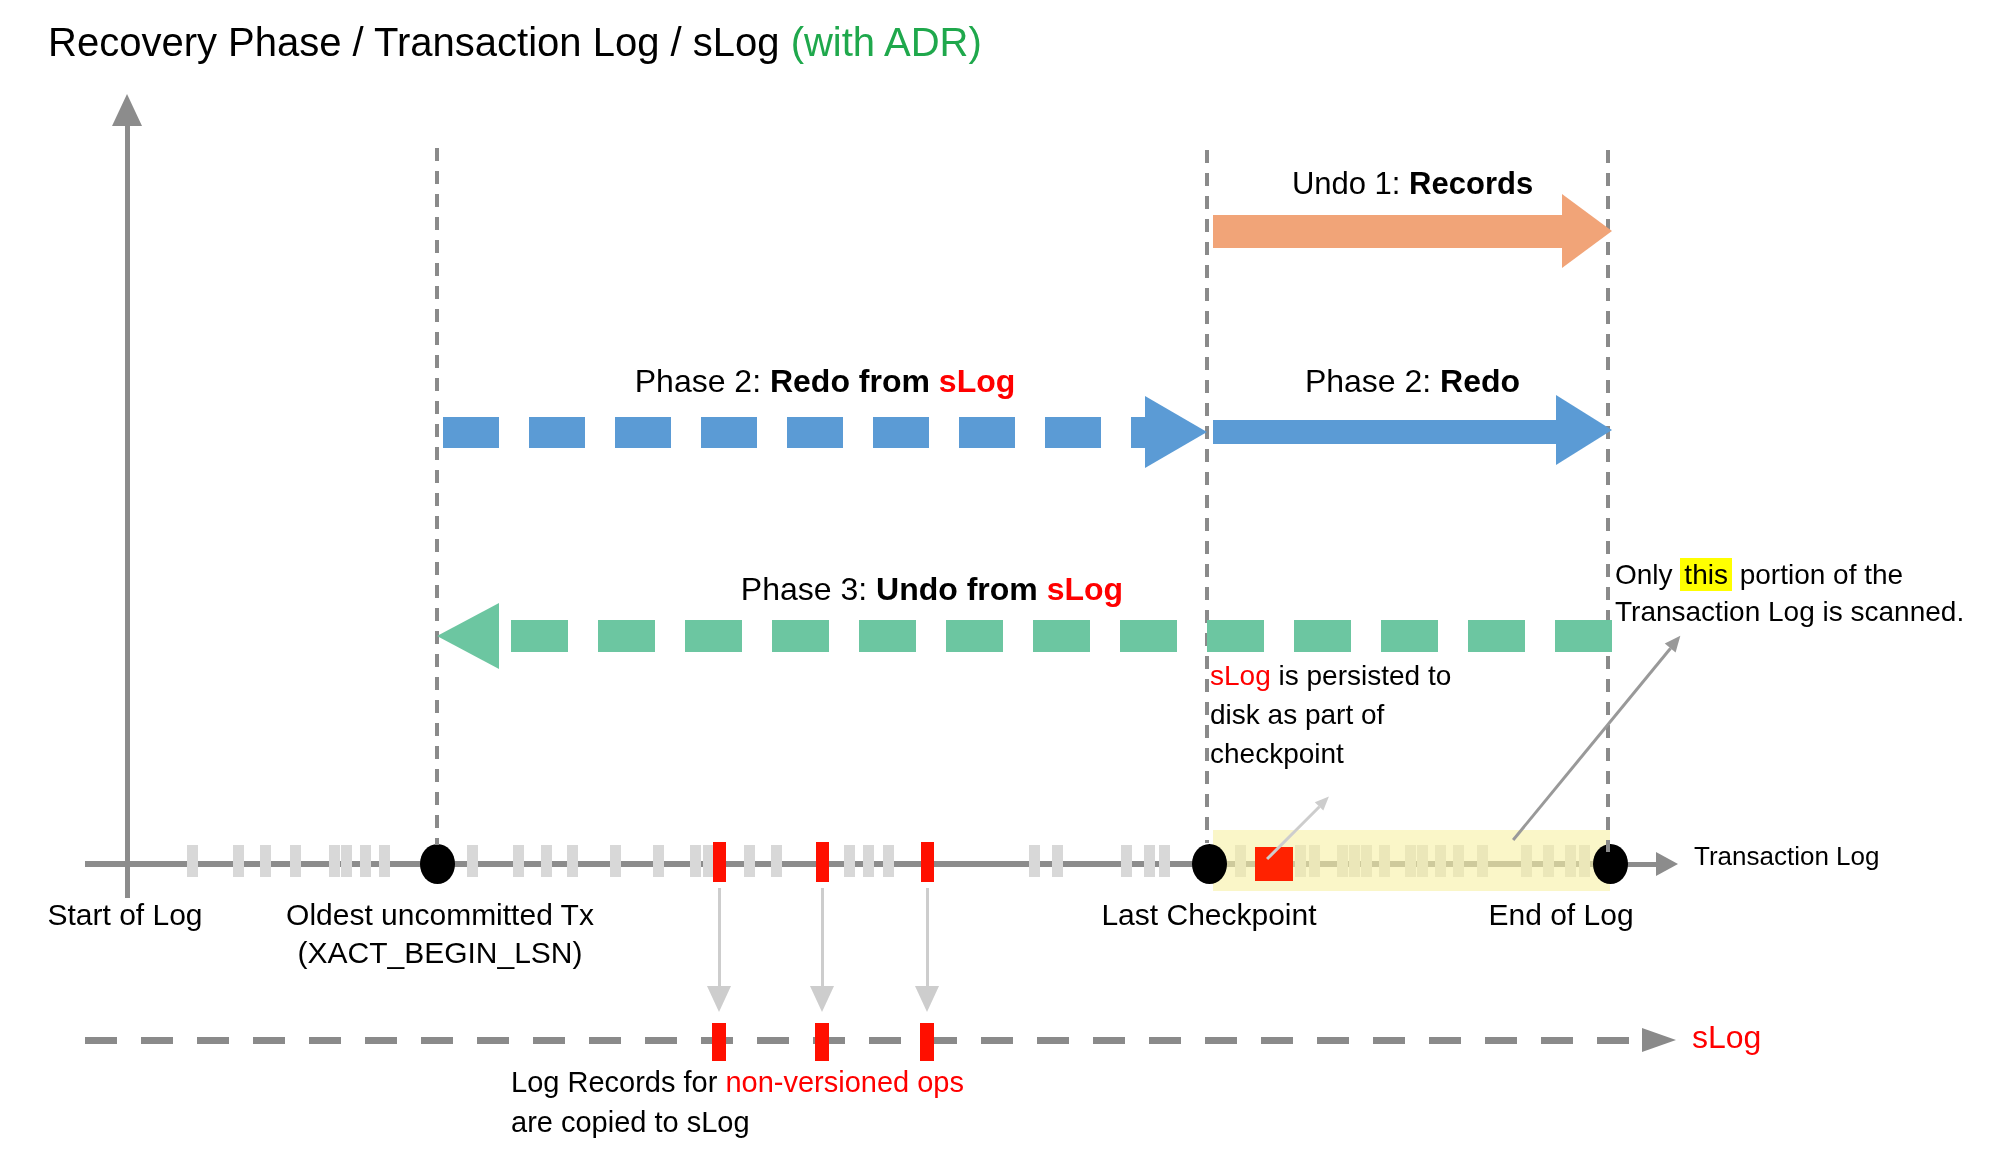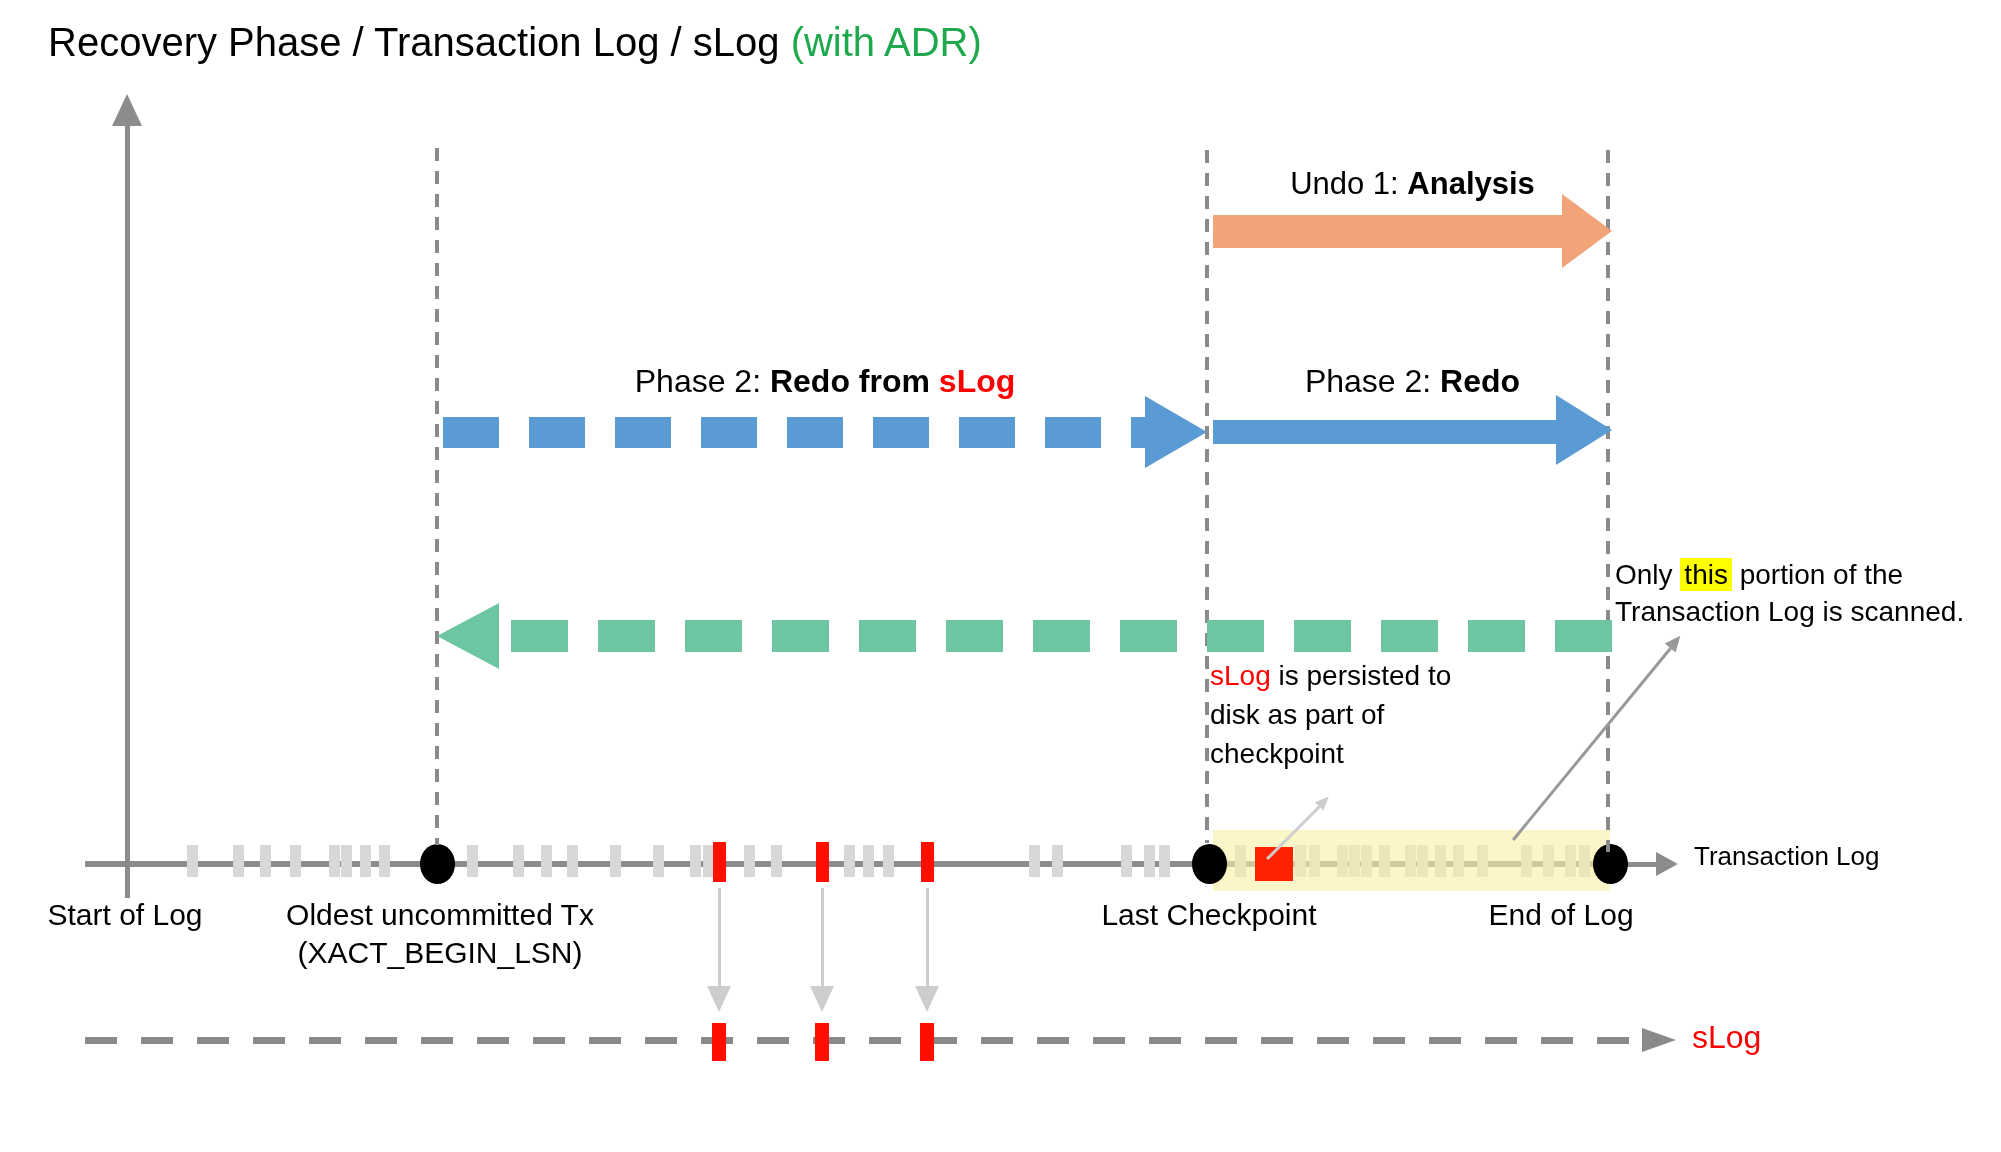--- a/index.html
+++ b/index.html
@@ -114,37 +114,40 @@
   </div>
 
   <div class="abs axis-head"></div>
   <div class="abs axis-line"></div>
 
   <div class="abs vdash oldest"></div>
   <div class="abs vdash checkpoint"></div>
   <div class="abs vdash endlog"></div>
 
   <div class="abs phase-label p1-label">
-    <span>Undo 1: </span><b>Analysis</b>
+    <span>Undo 1: </span><b>Records</b>
   </div>
   <div class="abs a1-body"></div>
   <div class="abs a1-head"></div>
 
   <div class="abs phase-label p2s-label">
     <span>Phase 2: </span><b>Redo from </b><span class="red">sLog</span>
   </div>
   <div class="abs a2s-body"></div>
   <div class="abs a2s-head"></div>
 
   <div class="abs phase-label p2-label">
     <span>Phase 2: </span><b>Redo</b>
   </div>
   <div class="abs a2-body"></div>
   <div class="abs a2-head"></div>
 
+  <div class="abs phase-label p3-label">
+    <span>Phase 3: </span><b>Undo from </b><span class="red">sLog</span>
+  </div>
   <div class="abs a3-head"></div>
   <div class="abs a3-body"></div>
 
   <div class="abs note scan-note">
     <span>Only </span><span class="hl">this</span><span> portion of the</span><br>
     <span>Transaction Log is scanned.</span>
   </div>
   <div class="abs note-arrow">
       <span class="ahead"></span>
     </div>
@@ -162,20 +165,24 @@
   <div class="abs log-arrow-line"></div>
   <div class="abs log-arrow-head"></div>
   <div class="abs scan-band"></div>
   <div class="abs red-square"></div>
   <div class="abs tlog-label">Transaction Log</div>
 
   <div class="abs slog-line"></div>
   <div class="abs slog-head"></div>
   <div class="abs slog-label">sLog</div>
 
+  <div class="abs note copy-note">
+    <span>Log Records for </span><span class="red">non-versioned ops</span><br>
+    <span>are copied to sLog</span>
+  </div>
 
   <div class="abs lbl lbl-start">Start of Log</div>
   <div class="abs lbl lbl-checkpoint">Last Checkpoint</div>
   <div class="abs lbl lbl-oldest">
     <span>Oldest uncommitted Tx</span><br>
     <span>(XACT_BEGIN_LSN)</span>
   </div>
   <div class="abs lbl lbl-end">End of Log</div>
 
   <div id="timeline-layer">

